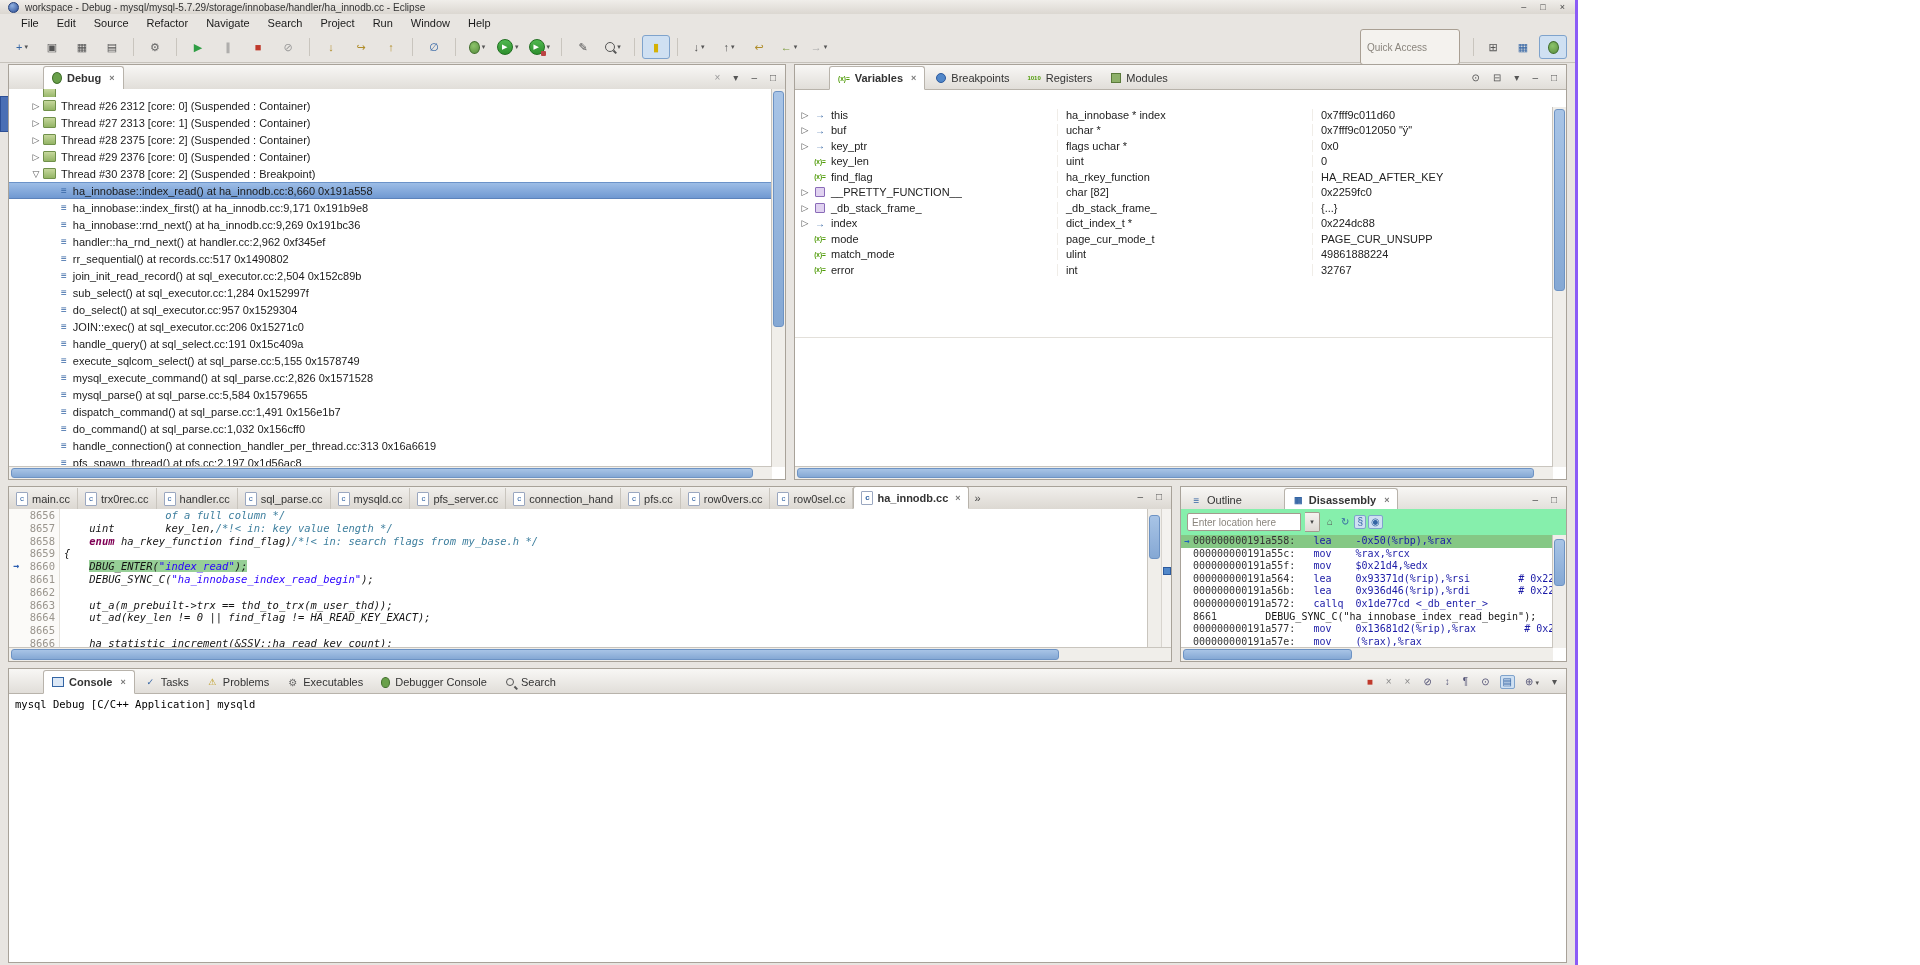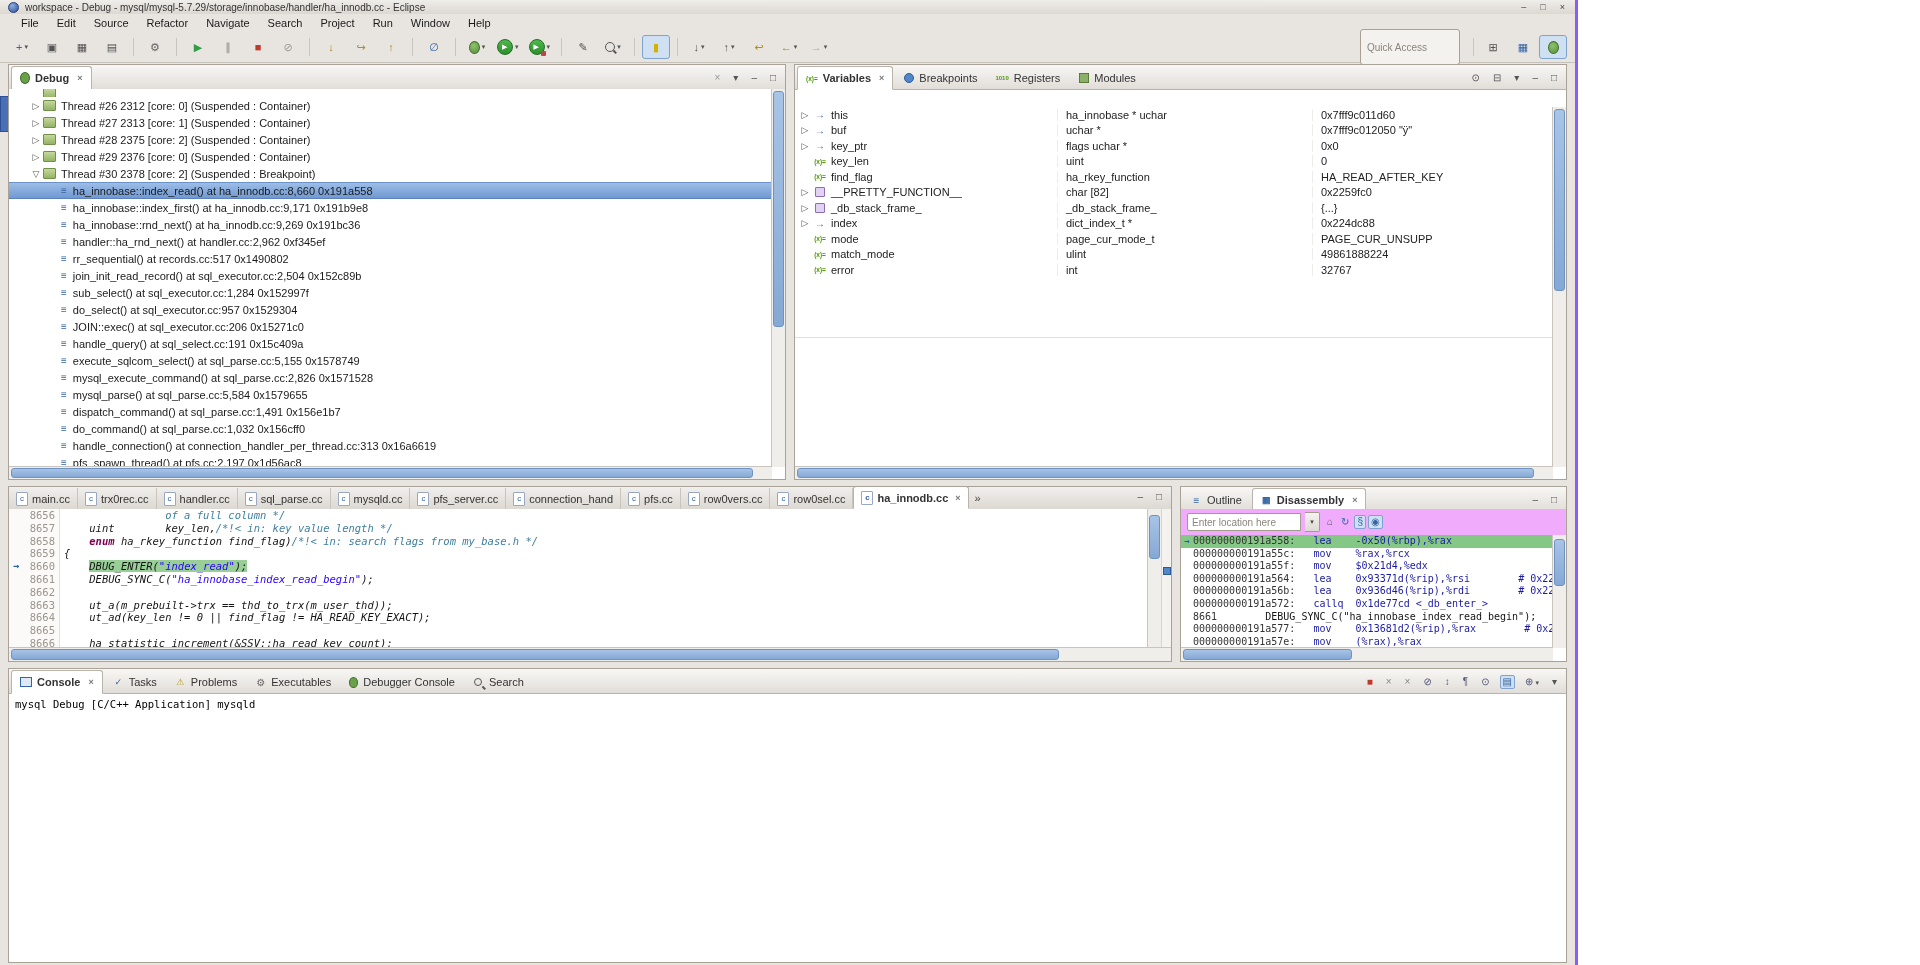--- a/index.html
+++ b/index.html
@@ -56,21 +56,21 @@
   .debug-panel{left:8px;top:64px;width:778px;height:416px;}
   .vars-panel{left:794px;top:64px;width:773px;height:416px;}
   .editor-panel{left:8px;top:486px;width:1164px;height:176px;}
   .disasm-panel{left:1180px;top:486px;width:387px;height:176px;}
   .console-panel{left:8px;top:668px;width:1559px;height:295px;}
 
   .view-header{height:24px;background:linear-gradient(#f8f7f5,#e1ded9);border-bottom:1px solid #b8b3ab;
                display:flex;align-items:flex-end;padding-left:2px;}
   .view-tab{height:22px;display:inline-flex;align-items:center;gap:5px;padding:0 8px;color:#333;
             border-radius:3px 3px 0 0;position:relative;top:1px;}
-  .view-tab.active{background:#fff;border:1px solid #b8b3ab;border-bottom:1px solid #fff;font-weight:bold;}
+  .view-tab.active{background:#fff;border:1px solid #b8b3ab;border-bottom:1px solid #fff;font-weight:bold;margin-left:32px;}
   .tab-close{font-size:9px;color:#777;margin-left:3px;}
   .view-actions{margin-left:auto;display:flex;align-items:center;gap:7px;padding:0 6px 4px 0;}
   .va-btn{font-size:10px;color:#555;display:inline-flex;align-items:center;line-height:1;
           padding:1px 2px;border:1px solid transparent;border-radius:2px;}
   .va-btn.pressed{background:#cfe0f2;border-color:#7fa3cc;}
 
   .ticon{display:inline-flex;align-items:center;justify-content:center;min-width:11px;height:12px;}
   .ticon-debug{width:8px;height:10px;background:#69a04a;border-radius:50%;border:1px solid #3f6d2a;min-width:0;}
   .ticon-variables::before{content:"(x)=";font-size:6.5px;color:#4e9a06;font-weight:bold;letter-spacing:0;}
   .ticon-breakpoints::before{content:"";display:block;width:8px;height:8px;border-radius:50%;background:#5187c9;border:1px solid #2c5a9e;}
@@ -149,21 +149,21 @@
   .seg.p{color:#141414;}
   .seg.cm{color:#3e7f9e;}
   .seg.kw{color:#7f0055;font-weight:bold;}
   .seg.str{color:#2a00ff;}
   .current-stmt{background:#97cf97;}
   .editor-vscroll{width:13px;flex:none;background:#f0eeea;border-left:1px solid #c9c5be;position:relative;}
   .overview-ruler{width:9px;flex:none;background:#f4f2ef;border-left:1px solid #d8d4ce;position:relative;}
   .ov-mark{position:absolute;left:1px;width:6px;height:6px;background:#5187c9;border:1px solid #2c5a9e;}
 
   
-  .disasm-toolbar{position:absolute;left:0;right:0;top:22px;height:26px;background:#f0abfc;
+  .disasm-toolbar{position:absolute;left:0;right:0;top:22px;height:26px;background:#86efac;
         border-bottom:1px solid #c9c5be;display:flex;align-items:center;padding:0 6px;gap:4px;}
   .loc-combo{width:104px;height:16px;border:1px solid #a39a8e;background:#fff;color:#8a857d;
         font-size:10px;display:flex;align-items:center;padding:0 4px;border-radius:2px 0 0 2px;}
   .loc-caret{width:14px;height:18px;border:1px solid #a39a8e;border-left:none;background:linear-gradient(#f5f3f0,#ddd9d3);
         display:flex;align-items:center;justify-content:center;font-size:7px;color:#444;border-radius:0 2px 2px 0;}
   .disasm-lines{position:absolute;left:0;right:13px;top:48px;bottom:13px;overflow:hidden;background:#fff;
         font-family:"DejaVu Sans Mono",monospace;font-size:10px;}
   .dline{height:12.6px;line-height:12.6px;white-space:pre;display:flex;}
   .dline.current{background:#85c885;}
   .dgut{width:12px;flex:none;text-align:center;color:#1f5fbf;font-weight:bold;font-size:9px;}
@@ -384,21 +384,21 @@
           <span class="va-btn" style="color: rgb(85, 85, 85);">⊙</span>
           <span class="va-btn" style="color: rgb(85, 85, 85);">⊟</span>
           <span class="va-btn" style="color: rgb(85, 85, 85);">▾</span>
           <span class="va-btn" style="color: rgb(85, 85, 85);">–</span>
           <span class="va-btn" style="color: rgb(85, 85, 85);">□</span>
         </span>
     </div>
     <div class="vars-rows" id="vars-rows">
         <div class="vrow">
           <span class="vcell vname"><span class="vexp">▷</span><span class="vicon vicon-pointer">→</span><span class="vtext">this</span></span>
-          <span class="vcell vtype">ha_innobase * uchar</span>
+          <span class="vcell vtype">ha_innobase * index</span>
           <span class="vcell vvalue">0x7fff9c011d60</span>
         </div>
         <div class="vrow">
           <span class="vcell vname"><span class="vexp">▷</span><span class="vicon vicon-pointer">→</span><span class="vtext">buf</span></span>
           <span class="vcell vtype">uchar *</span>
           <span class="vcell vvalue">0x7fff9c012050 "ÿ"</span>
         </div>
         <div class="vrow">
           <span class="vcell vname"><span class="vexp">▷</span><span class="vicon vicon-pointer">→</span><span class="vtext">key_ptr</span></span>
           <span class="vcell vtype">flags uchar *</span>

